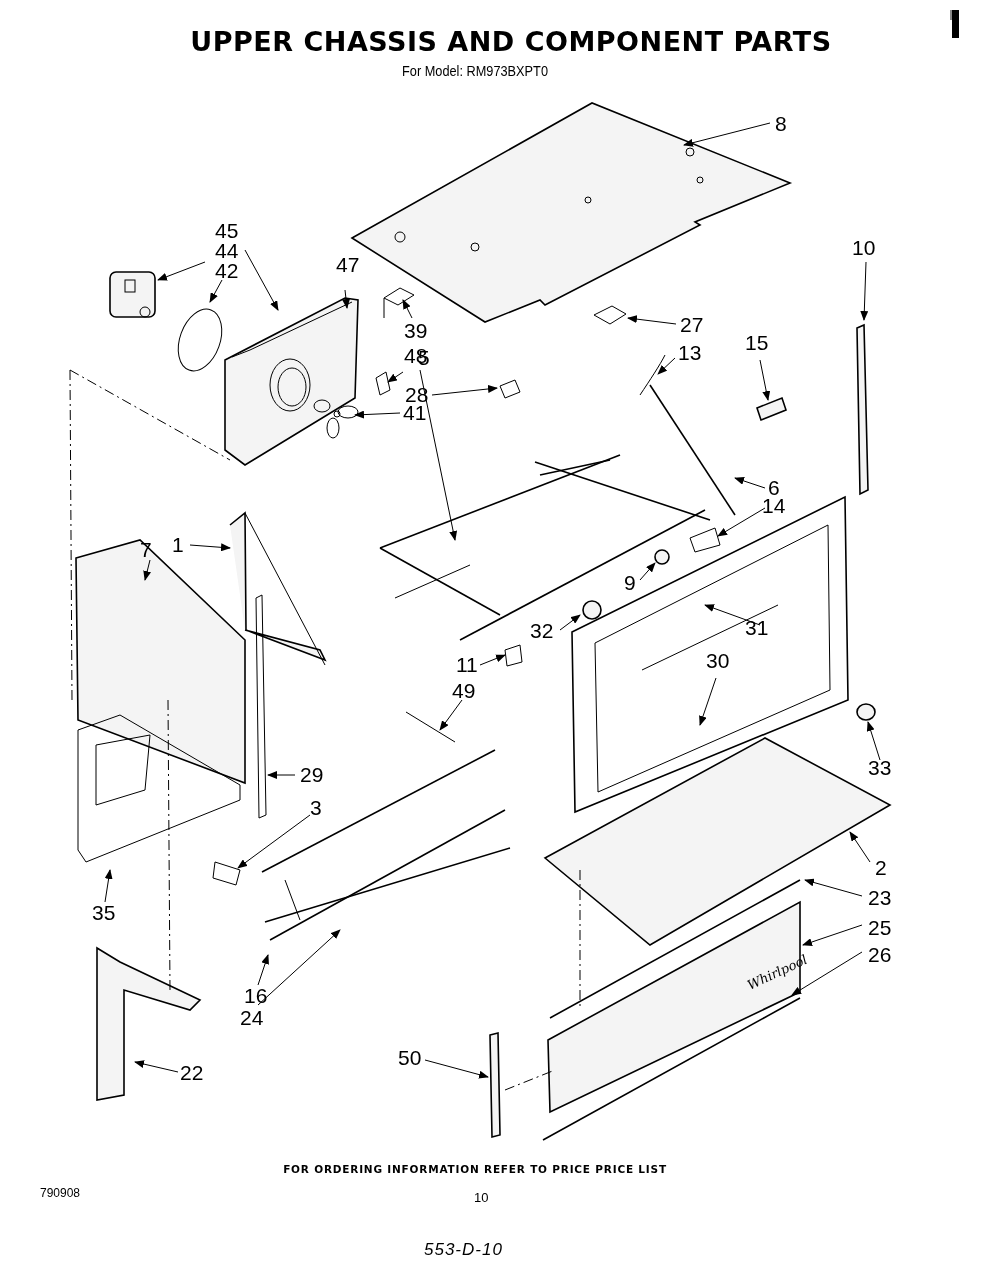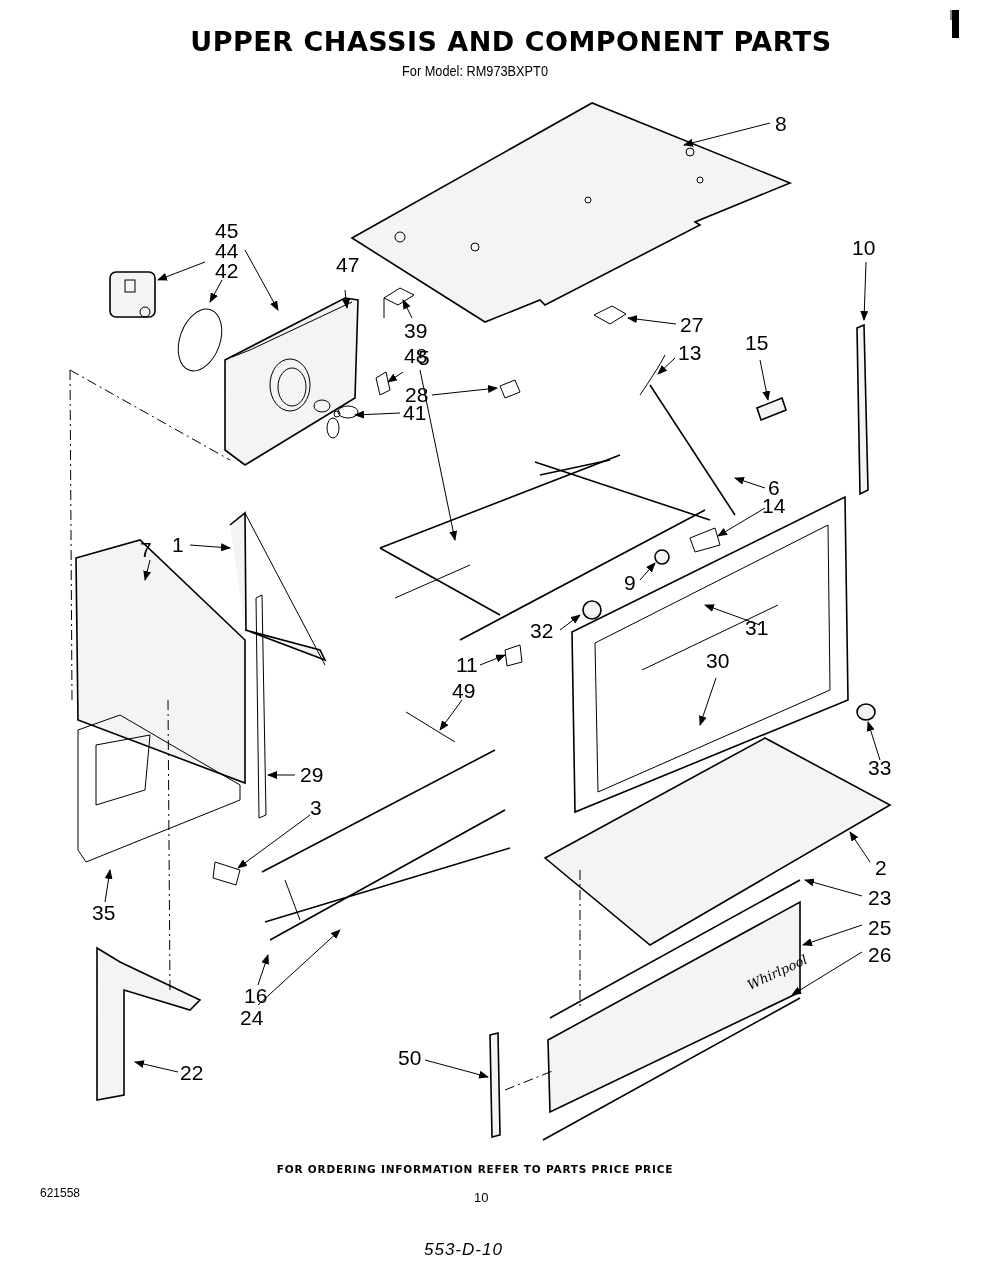--- a/index.html
+++ b/index.html
@@ -210,16 +210,16 @@
   <text class="callout" x="868" y="905">23</text>
   <text class="callout" x="92" y="920">35</text>
   <text class="callout" x="868" y="935">25</text>
   <text class="callout" x="868" y="962">26</text>
   <text class="callout" x="244" y="1003">16</text>
   <text class="callout" x="240" y="1025">24</text>
   <text class="callout" x="180" y="1080">22</text>
   <text class="callout" x="398" y="1065">50</text>
 </svg>
 
-<div class="footer">FOR ORDERING INFORMATION REFER TO PARTS PRICE PRICE</div>
-<div class="doc-num">621558</div>
+<div class="footer">FOR ORDERING INFORMATION REFER TO PRICE PRICE LIST</div>
+<div class="doc-num">790908</div>
 <div class="page-num">10</div>
 <div class="hand-num">553-D-10</div>
 
 </body></html>

